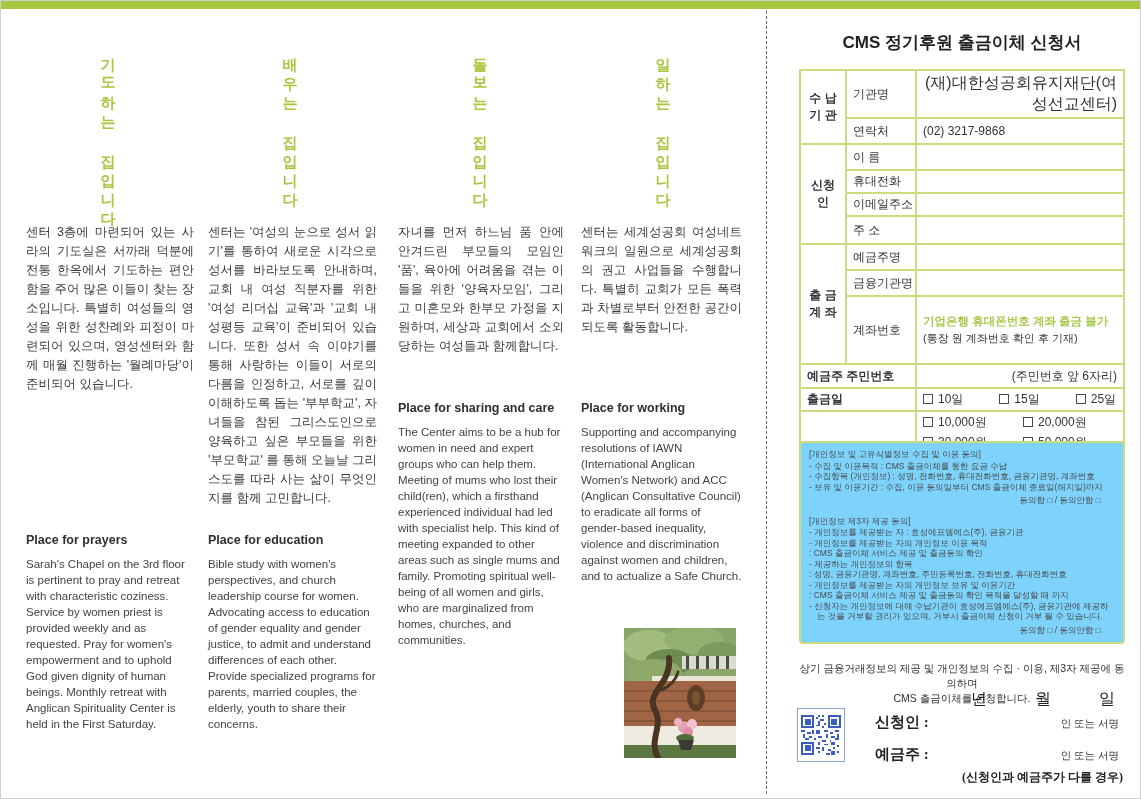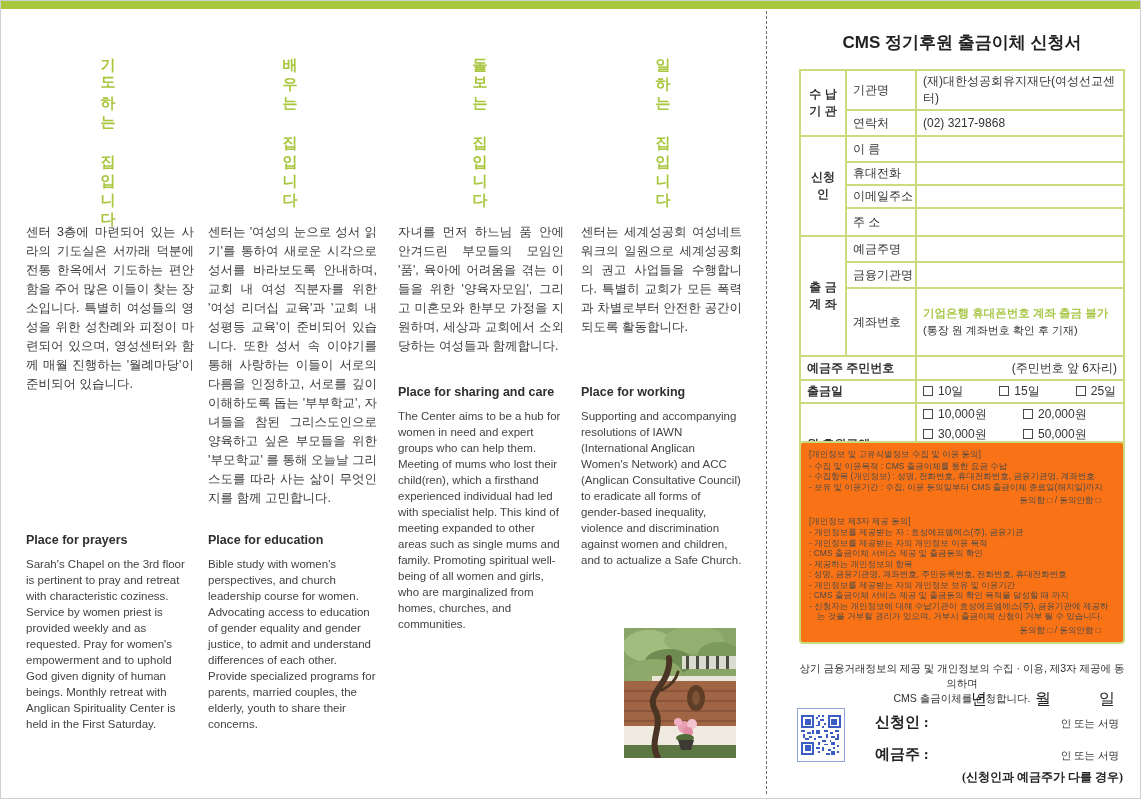--- a/index.html
+++ b/index.html
@@ -17,21 +17,21 @@
   .c3 { left:397px; width:166px; }
   .c4 { left:580px; width:161px; }
   .v-heading { position:absolute; top:46px; left:72px;
                writing-mode:vertical-lr; text-orientation:upright;
                font-size:15px; font-weight:bold; letter-spacing:4px;
                color:#a8c63e; white-space:pre; }
   .kr-body { position:absolute; top:222px; left:0; right:0;
              font-size:12.5px; line-height:19px; color:#3a3a3a; text-align:justify; }
   .en-block { position:absolute; left:0; right:0; }
   .en-top-a { top:532px; }
-  .en-top-b { top:384px; }
+  .en-top-b { top:400px; }
   .en-title { font-size:12.5px; font-weight:bold; color:#2f2f2f; margin-bottom:9px; }
   .en-body  { font-size:11.5px; line-height:16px; color:#434343; }
   .photo { position:absolute; left:623px; top:627px; width:112px; height:130px; }
 
   
   .form-title { position:absolute; left:798px; top:30px; width:326px;
                 text-align:center; font-size:17px; font-weight:bold; color:#222; }
   table.form { position:absolute; left:798px; top:68px; width:326px;
                border-collapse:collapse; table-layout:fixed; }
   table.form td { border:2px solid #cbdc7e; font-size:12px; color:#333;
@@ -45,21 +45,21 @@
   .hint-right { text-align:right; font-size:10.5px; color:#444; }
   .cb { display:inline-block; width:10px; height:10px; border:1.5px solid #4a4a4a;
         background:#fff; vertical-align:-1px; margin-right:5px; }
   .opt { font-size:12px; color:#333; white-space:pre; }
   .day-opts { display:flex; gap:36px; }
   .amount-grid { display:grid; grid-template-columns:100px auto; row-gap:3px; }
   .amount-etc { grid-column:1 / -1; }
 
   .fineprint { position:absolute; left:798px; top:440px; width:326px;
                border:2px solid #cbdc7e; border-radius:4px; padding:6px 8px 5px 8px;
-               font-size:8.5px; line-height:10.5px; color:#4a4a4a; background:#f97316; }
+               font-size:8.5px; line-height:10.5px; color:#4a4a4a; background:#7dd3fc; }
   .fp-title { margin-bottom:1px; }
   .fp-line { padding-left:8px; text-indent:-8px; }
   .fp-agree { text-align:right; padding-right:14px; margin:3px 0 2px 0; }
   .fp-gap { height:8px; }
 
   .statement { position:absolute; left:798px; top:660px; width:326px;
                text-align:center; font-size:10.5px; line-height:15px; color:#2f2f2f; }
   .date-line { position:absolute; left:798px; top:688px; width:326px; height:20px;
                font-family:"Liberation Serif","DejaVu Serif",serif; font-size:16px; color:#222; }
   .date-line span { position:absolute; top:0; }
@@ -153,21 +153,21 @@
   </svg>
 
   <div class="form-title">CMS 정기후원 출금이체 신청서</div>
 
   <table class="form">
     <tbody>
         <tr style="height:26px;">
       <td class="grp" rowspan="2">수 납
 기 관</td>
       <td class="lbl">기관명</td>
-      <td class="val" style="font-size:12px;">(재)대한성공회유지재단(여성선교센터)</td>
+      <td class="val" style="font-size:16px;text-align:right;">(재)대한성공회유지재단(여성선교센터)</td>
     </tr>
     <tr style="height:26px;">
       <td class="lbl">연락처</td>
       <td class="val">(02) 3217-9868</td>
     </tr>
     <tr style="height:26px;">
       <td class="grp" rowspan="4">신청인</td>
       <td class="lbl">이 름</td>
       <td class="val"></td>
     </tr>

